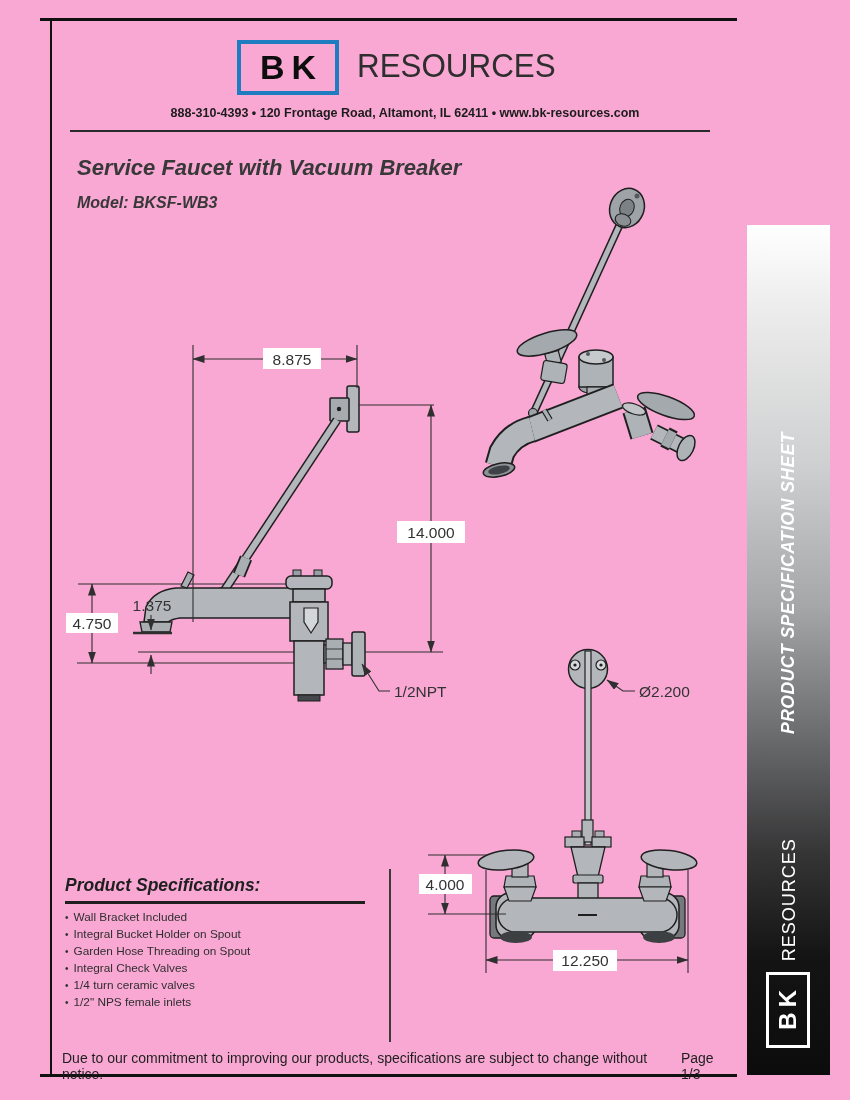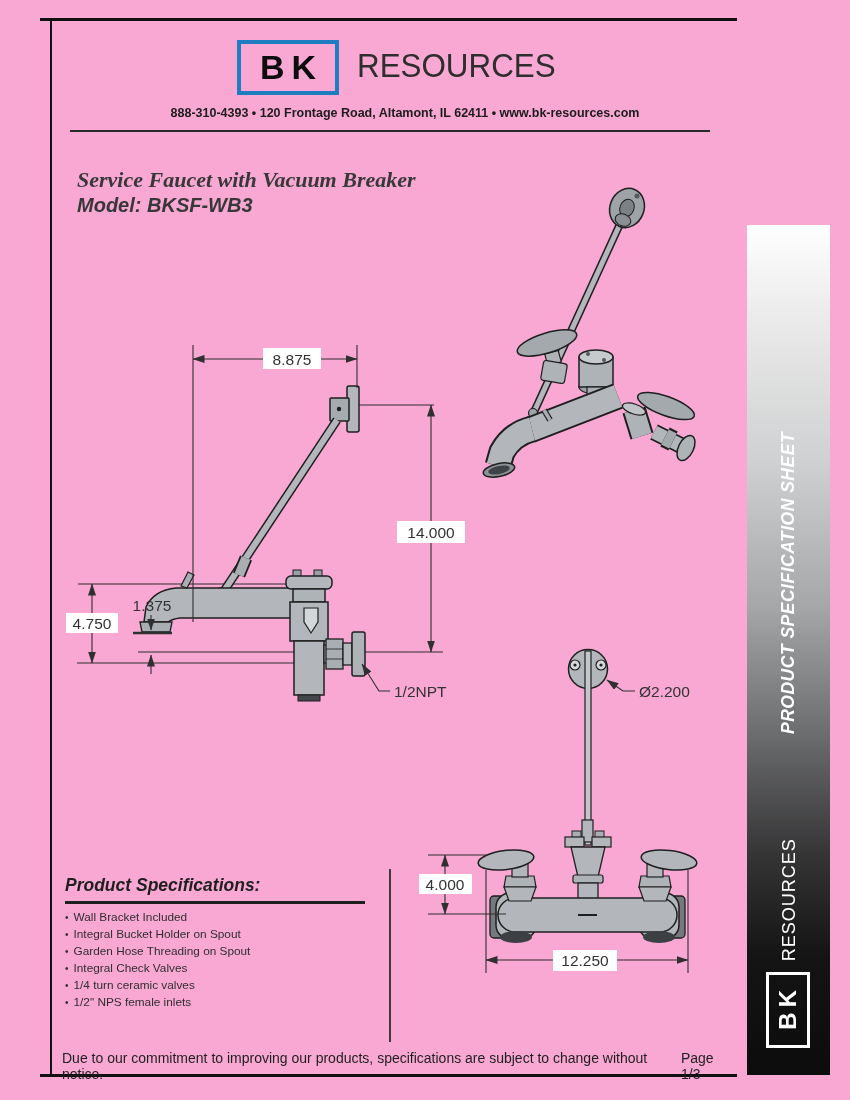--- a/index.html
+++ b/index.html
@@ -13,22 +13,22 @@
   
   .logo-box{left:237px;top:40px;width:94px;height:47px;border:4px solid #1e7dc0;
             display:flex;align-items:center;justify-content:center;}
   .logo-text{font-weight:bold;font-size:34px;letter-spacing:7px;color:#0d0d0d;padding-left:7px;}
   .brand-text{left:357px;top:47px;font-size:33px;color:#2e2e2e;letter-spacing:0px;
               transform:scaleX(0.95);transform-origin:left;}
   .contact-line{left:50px;top:106px;width:680px;text-align:center;font-size:12.5px;
                 font-weight:bold;color:#1c1c1c;padding-left:15px;}
   .header-rule{left:70px;top:130px;width:640px;height:2px;background:#2a2a2a;}
   
-  .doc-title{left:77px;top:167px;font-size:22px;font-weight:bold;font-style:italic;color:#383838;font-family:Liberation Serif, serif;}
-  .doc-model{left:77px;top:194px;font-size:20px;font-weight:bold;font-style:italic;color:#383838;text-align:center;}
+  .doc-title{left:77px;top:155px;font-size:22px;font-weight:bold;font-style:italic;color:#383838;}
+  .doc-model{left:77px;top:194px;font-size:16px;font-weight:bold;font-style:italic;color:#383838;text-align:center;}
   
   .sidebar{left:747px;top:225px;width:83px;height:850px;
            background:linear-gradient(180deg,#ffffff 0%,#ececec 10%,#cfd0d1 28%,#a5a6a8 45%,
                        #6b6c6e 60%,#353536 74%,#141414 86%,#0c0c0c 100%);}
   .sidebar-label{position:absolute;top:212px;left:0;width:100%;height:292px;
                  display:flex;align-items:center;justify-content:center;}
   .sidebar-label span{writing-mode:vertical-rl;transform:rotate(180deg);color:#fff;
                  font-weight:bold;font-style:italic;font-size:17.5px;letter-spacing:0.5px;white-space:nowrap;}
   .sidebar-brand{position:absolute;top:610px;left:0;width:100%;height:130px;
                  display:flex;align-items:center;justify-content:center;}

